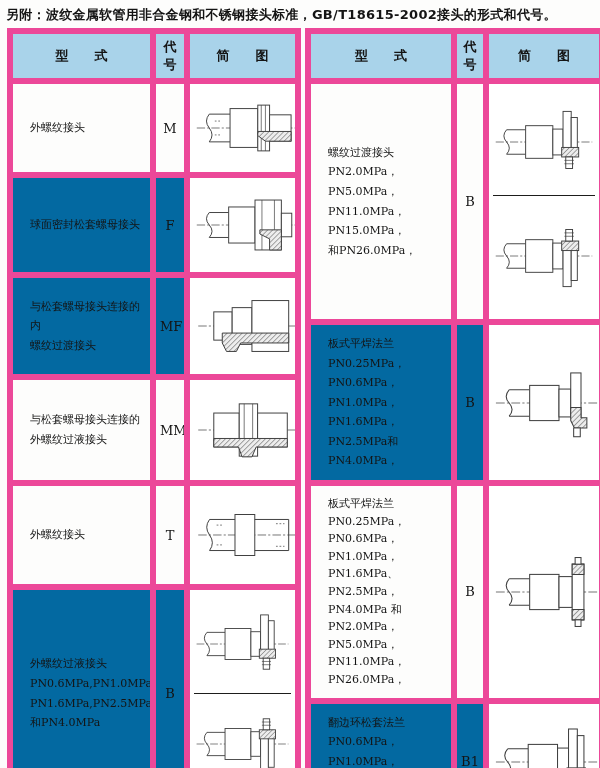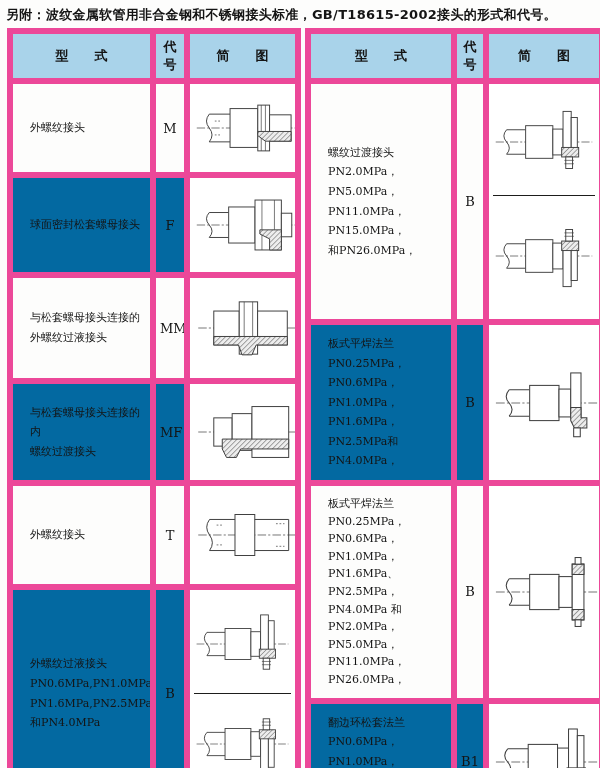--- a/index.html
+++ b/index.html
@@ -212,42 +212,42 @@
               <div class="type-text">球面密封松套螺母接头</div>
             </td>
           <td class="code hl">F</td>
           <td class="dcell">
             <svg class="fit" width="104" height="86">
                 <use href="#fit-f"></use>
               </svg>
           </td>
         </tr>
 
+        <tr style="height:94px">
+          <td class="hl">
+              <div class="type-text">与松套螺母接头连接的内
+螺纹过渡接头</div>
+            </td>
+          <td class="code hl">MF</td>
+          <td class="dcell">
+            <svg class="fit" width="106" height="88">
+                <use href="#fit-mf"></use>
+              </svg>
+          </td>
+        </tr>
+
         <tr style="height:104px">
           <td>
               <div class="type-text">与松套螺母接头连接的
 外螺纹过液接头</div>
             </td>
           <td class="code">MM</td>
           <td class="dcell">
             <svg class="fit" width="106" height="92">
                 <use href="#fit-mm"></use>
-              </svg>
-          </td>
-        </tr>
-
-        <tr style="height:94px">
-          <td class="hl">
-              <div class="type-text">与松套螺母接头连接的内
-螺纹过渡接头</div>
-            </td>
-          <td class="code hl">MF</td>
-          <td class="dcell">
-            <svg class="fit" width="106" height="88">
-                <use href="#fit-mf"></use>
               </svg>
           </td>
         </tr>
 
         <tr style="height:104px">
           <td>
               <div class="type-text">外螺纹接头</div>
             </td>
           <td class="code">T</td>
           <td class="dcell">

